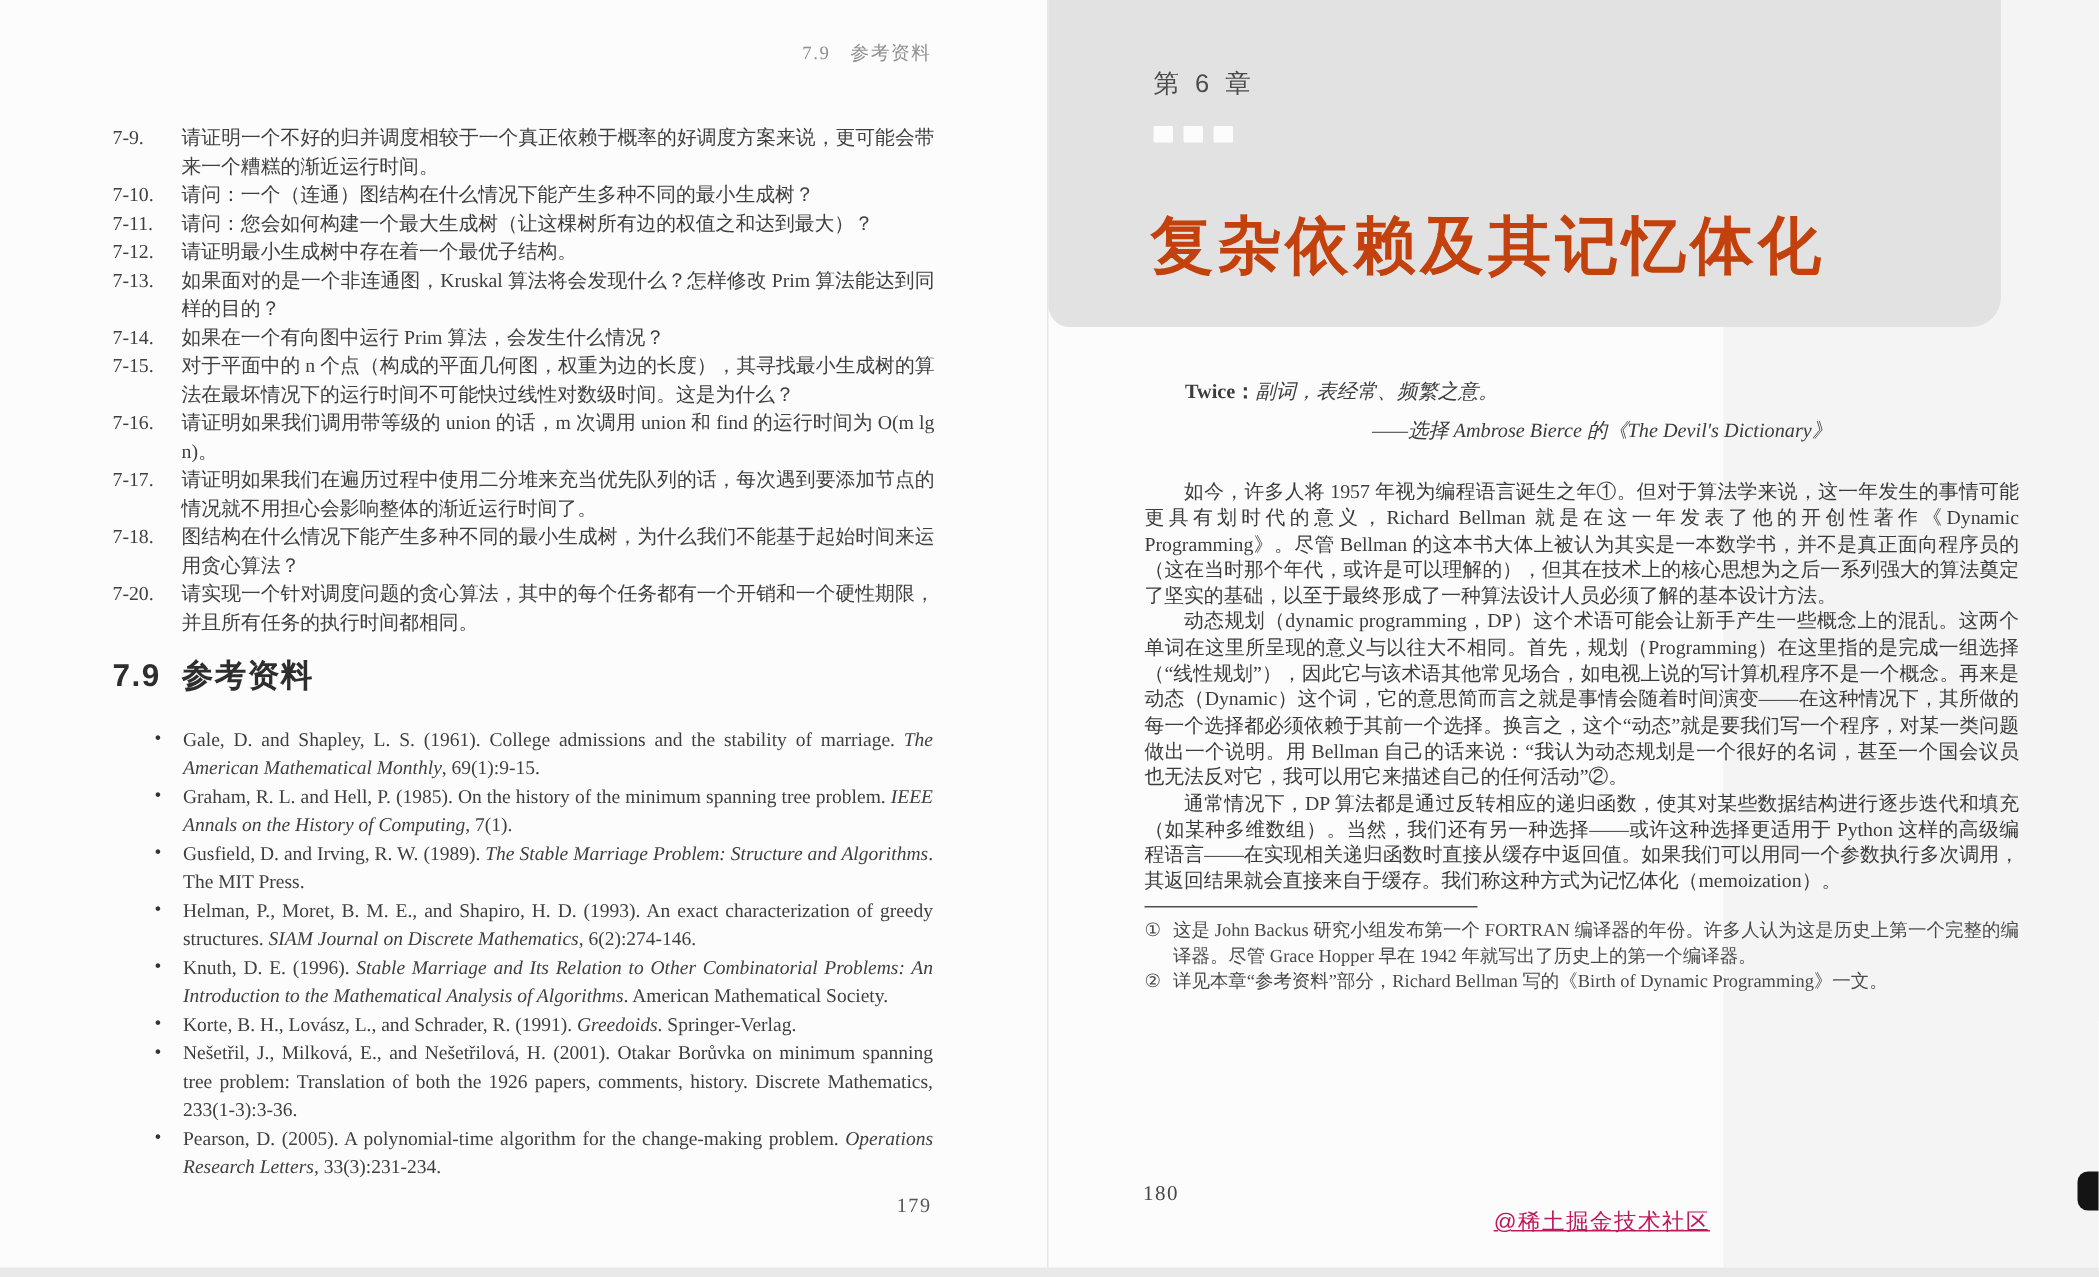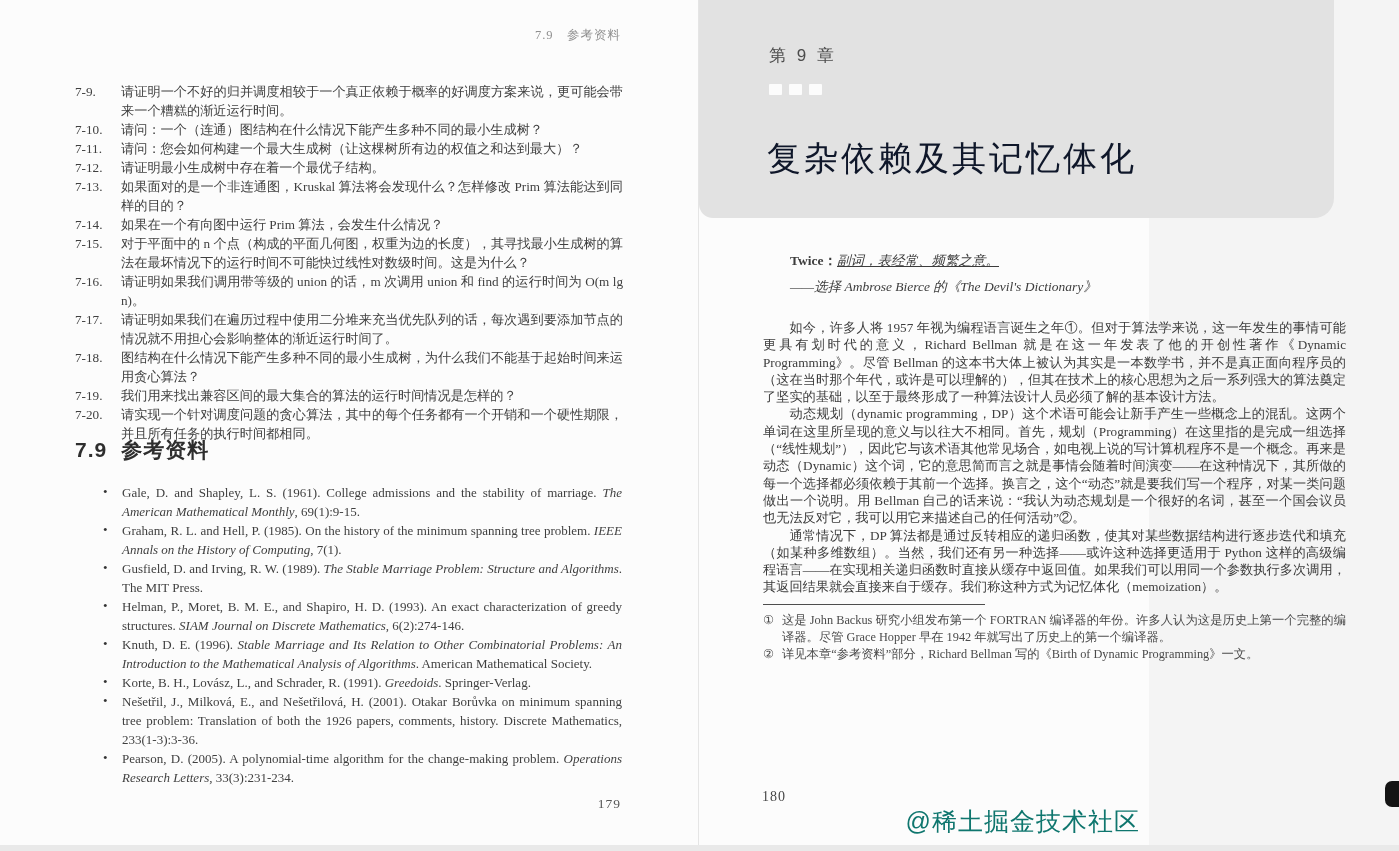--- a/index.html
+++ b/index.html
@@ -55,42 +55,42 @@
   .chapter-label{
     position:absolute;left:70px;top:44px;
     font-family:"Liberation Sans","DejaVu Sans",sans-serif;
     font-size:17px;color:#4b4b4b;letter-spacing:3px;
   }
   .chapter-squares{position:absolute;left:70px;top:84px;display:flex;gap:7px;}
   .chapter-squares span{display:block;width:13px;height:11px;background:#fcfcfc;border-radius:1px;}
   .chapter-title{
     position:absolute;left:68px;top:136px;
     font-family:"Liberation Sans","DejaVu Sans",sans-serif;
-    font-weight:normal;font-size:34px;color:#0f172a;letter-spacing:3px;
+    font-weight:bold;font-size:42px;color:#c2410c;letter-spacing:3px;
   }
   .epigraph{position:absolute;left:790px;top:252px;width:556px;font-size:13.5px;line-height:18px;color:#3c3c3c;}
   .epi-term{font-weight:bold;}
-  .epi-def{font-style:italic;text-decoration:underline;}
-  .epi-attrib{text-align:left;font-style:italic;margin-top:8px;}
+  .epi-def{font-style:italic;}
+  .epi-attrib{text-align:center;font-style:italic;margin-top:8px;}
   .body-text{
     position:absolute;left:763px;top:319px;width:583px;
     font-size:13.2px;line-height:17.3px;color:#3c3c3c;
     text-align:justify;text-justify:inter-ideograph;
   }
   .body-text p{margin:0;text-indent:2em;}
   .fn-sep{width:222px;height:1px;background:#4e4e4e;margin:8px 0 7px 0;}
   .footnotes{font-size:12.3px;line-height:17px;color:#4a4a4a;}
   .fn-item{display:flex;}
   .fn-marker{flex:none;width:19px;}
   .fn-text{flex:1;text-align:justify;text-justify:inter-ideograph;}
   .rp-pagenum{position:absolute;left:762px;top:789px;font-size:14px;color:#464646;letter-spacing:1px;}
   .watermark{
     position:absolute;right:9px;top:805px;
     font-family:"Liberation Sans","DejaVu Sans",sans-serif;
-    font-size:25px;color:#0f766e;letter-spacing:1px;
+    font-size:15px;color:#be185d;letter-spacing:1px;text-decoration:underline;
   }
 </style>
 </head>
 <body>
 
 <div id="spread">
 
   <div>
     <div class="lp-header">7.9　参考资料</div>
 
@@ -127,24 +127,20 @@
           <span class="ex-num">7-16.</span>
           <span class="ex-text">请证明如果我们调用带等级的 union 的话，m 次调用 union 和 find 的运行时间为 O(m lg n)。</span>
         </div>
         <div class="ex-item">
           <span class="ex-num">7-17.</span>
           <span class="ex-text">请证明如果我们在遍历过程中使用二分堆来充当优先队列的话，每次遇到要添加节点的情况就不用担心会影响整体的渐近运行时间了。</span>
         </div>
         <div class="ex-item">
           <span class="ex-num">7-18.</span>
           <span class="ex-text">图结构在什么情况下能产生多种不同的最小生成树，为什么我们不能基于起始时间来运用贪心算法？</span>
-        </div>
-        <div class="ex-item">
-          <span class="ex-num">7-19.</span>
-          <span class="ex-text">我们用来找出兼容区间的最大集合的算法的运行时间情况是怎样的？</span>
         </div>
         <div class="ex-item">
           <span class="ex-num">7-20.</span>
           <span class="ex-text">请实现一个针对调度问题的贪心算法，其中的每个任务都有一个开销和一个硬性期限，并且所有任务的执行时间都相同。</span>
         </div>
       </div>
 
     <div class="section-heading">
       <span class="sec-num">7.9</span><span>参考资料</span>
     </div>
@@ -162,21 +158,21 @@
 
     <div class="lp-pagenum">179</div>
   </div>
 
   <div class="gutter-line"></div>
   <div class="bottom-strip"></div>
   <div class="black-tab"></div>
 
   <div>
     <div class="chapter-box">
-      <div class="chapter-label">第 9 章</div>
+      <div class="chapter-label">第 6 章</div>
       <div class="chapter-squares">
         <span></span>
         <span></span>
         <span></span>
       </div>
       <div class="chapter-title">复杂依赖及其记忆体化</div>
     </div>
 
     <div class="epigraph">
       <div>

